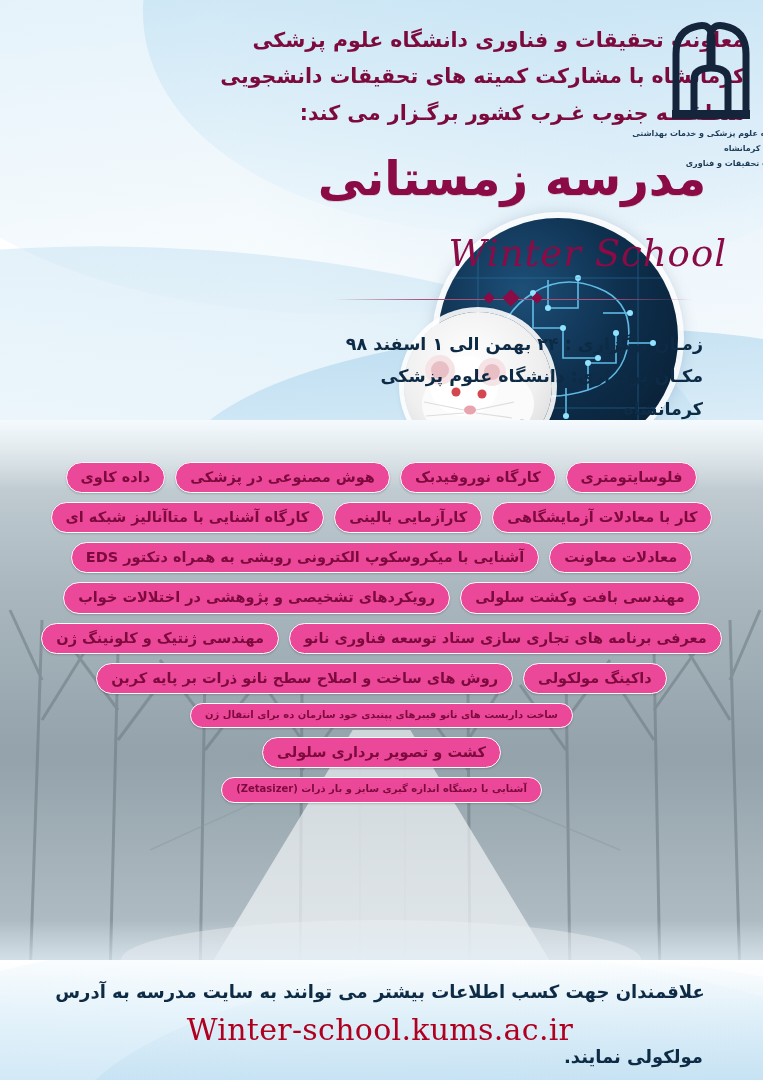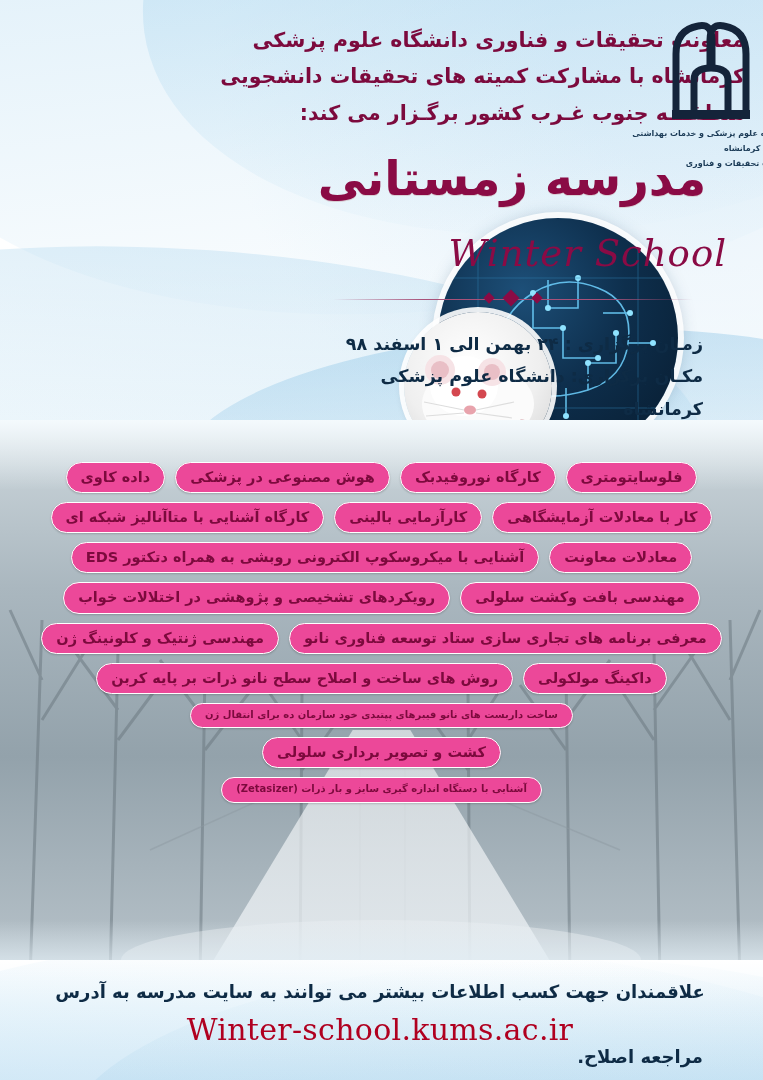--- a/index.html
+++ b/index.html
@@ -382,16 +382,16 @@
     <div class="trow">
       <span class="pill lg">آشنایی با دستگاه اندازه گیری سایز و بار ذرات (Zetasizer)</span>
     </div>
   </div>
 
   <div class="footer">
     <div class="fsw fsw1"></div>
     <div class="fsw fsw2"></div>
     <div class="foot-text">علاقمندان جهت کسب اطلاعات بیشتر می توانند به سایت مدرسه به آدرس</div>
     <div class="foot-url">Winter-school.kums.ac.ir</div>
-    <div class="foot-text2">مراجعه اصلاح.</div>
+    <div class="foot-text2">مولکولی نمایند.</div>
   </div>
 
 </div>
 
 </body></html>

